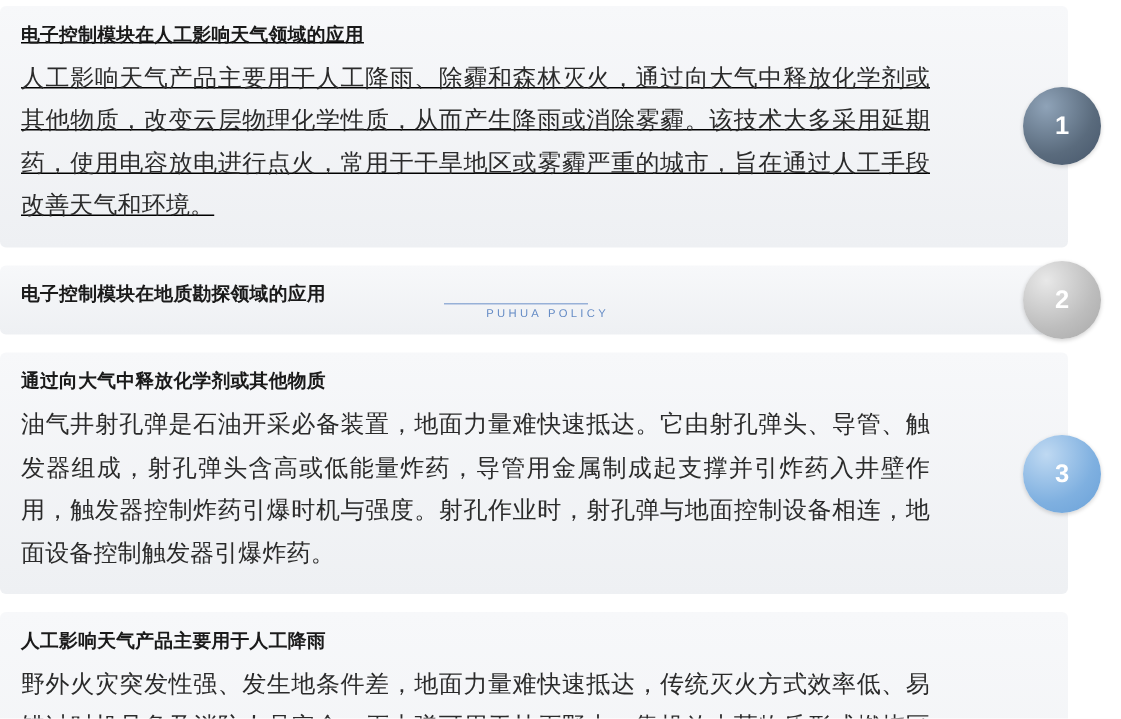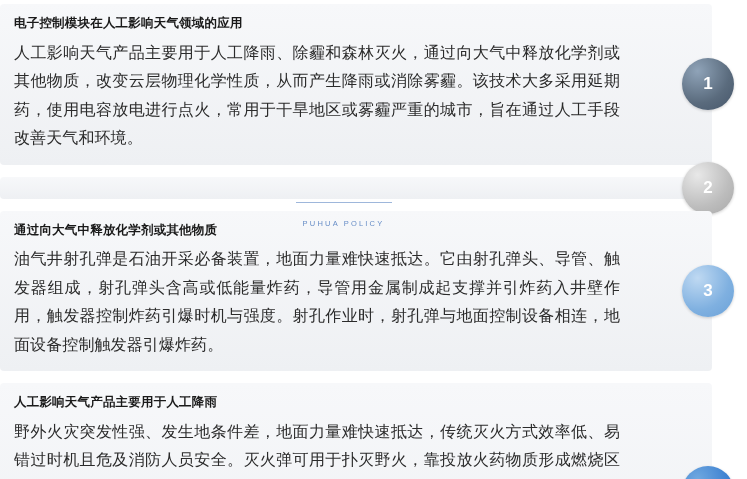--- a/index.html
+++ b/index.html
@@ -22,21 +22,21 @@
   }
   .section {
     position: relative;
     margin: 0 0 12px 0;
     background: linear-gradient(180deg, #f7f8fa 0%, #eef0f3 100%);
     border-radius: 4px;
     padding: 10px 92px 12px 14px;
     box-sizing: border-box;
     width: 712px;
   }
-  .section.first { margin-top: 4px; }
+  .section.first { margin-top: 4px; text-decoration: underline; }
   .sec-title {
     font-size: 12.5px;
     font-weight: bold;
     color: #1a1a1a;
     line-height: 1.5;
     margin: 0 0 6px 0;
     letter-spacing: 0.2px;
   }
   .sec-body {
     font-size: 16px;
@@ -82,22 +82,23 @@
     font-weight: bold;
     color: #2f64b3;
     letter-spacing: 1px;
     line-height: 1;
     opacity: 0.9;
   }
   .wm-sub {
     font-size: 7.5px;
     color: #2f64b3;
     letter-spacing: 2.2px;
-    margin-top: 16px;
+    margin-top: 1px;
     opacity: 0.85;
+    text-align: right;
   }
   .wm-rule {
     height: 1px;
     background: #2f64b3;
     opacity: 0.55;
     margin: 2px auto 0 auto;
     width: 96px;
   }
 </style>
 </head>
@@ -105,20 +106,21 @@
 
 <div class="page">
 
   <div class="section first">
     <div class="sec-title">电子控制模块在人工影响天气领域的应用</div>
     <div class="sec-body">人工影响天气产品主要用于人工降雨、除霾和森林灭火，通过向大气中释放化学剂或其他物质，改变云层物理化学性质，从而产生降雨或消除雾霾。该技术大多采用延期药，使用电容放电进行点火，常用于干旱地区或雾霾严重的城市，旨在通过人工手段改善天气和环境。</div>
     <div class="badge badge-1">1</div>
   </div>
 
   <div class="section">
+    <div class="sec-title">电子控制模块在地质勘探领域的应用</div>
     <div class="badge badge-2">2</div>
   </div>
 
   <div class="section">
     <div class="sec-title">通过向大气中释放化学剂或其他物质</div>
     <div class="sec-body">油气井射孔弹是石油开采必备装置，地面力量难快速抵达。它由射孔弹头、导管、触发器组成，射孔弹头含高或低能量炸药，导管用金属制成起支撑并引炸药入井壁作用，触发器控制炸药引爆时机与强度。射孔作业时，射孔弹与地面控制设备相连，地面设备控制触发器引爆炸药。</div>
     <div class="badge badge-3">3</div>
   </div>
 
   <div class="section">

